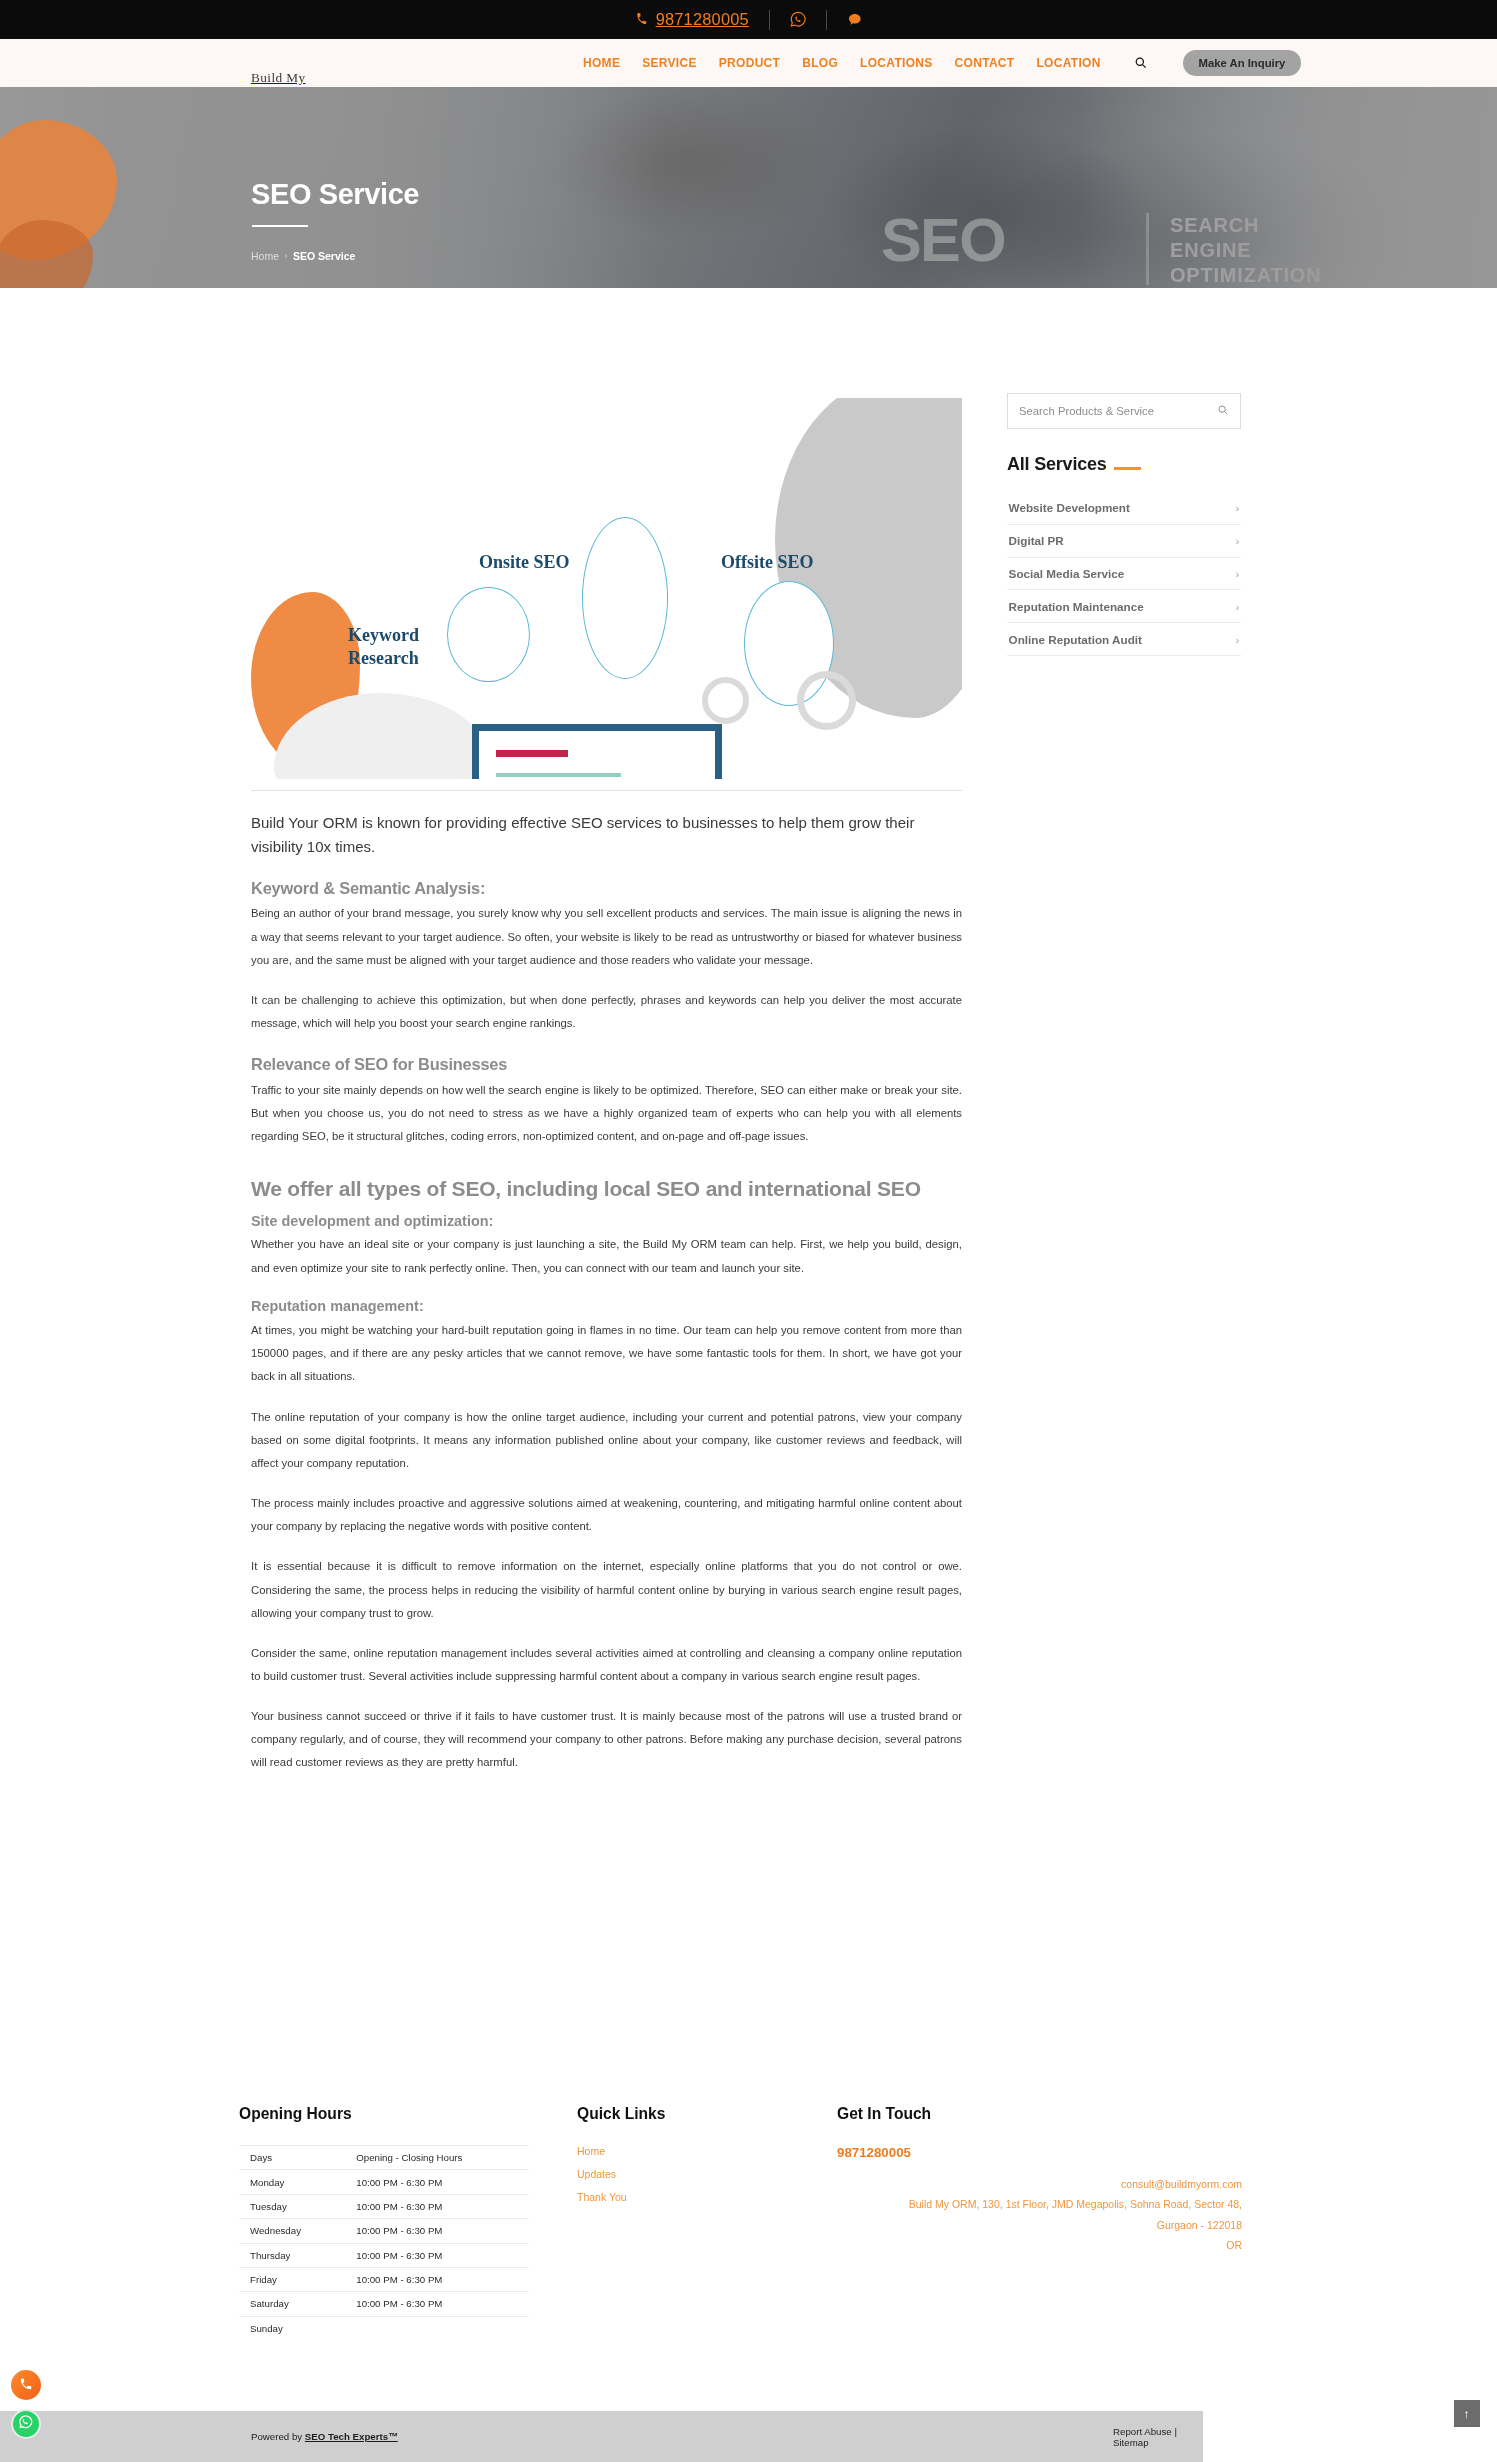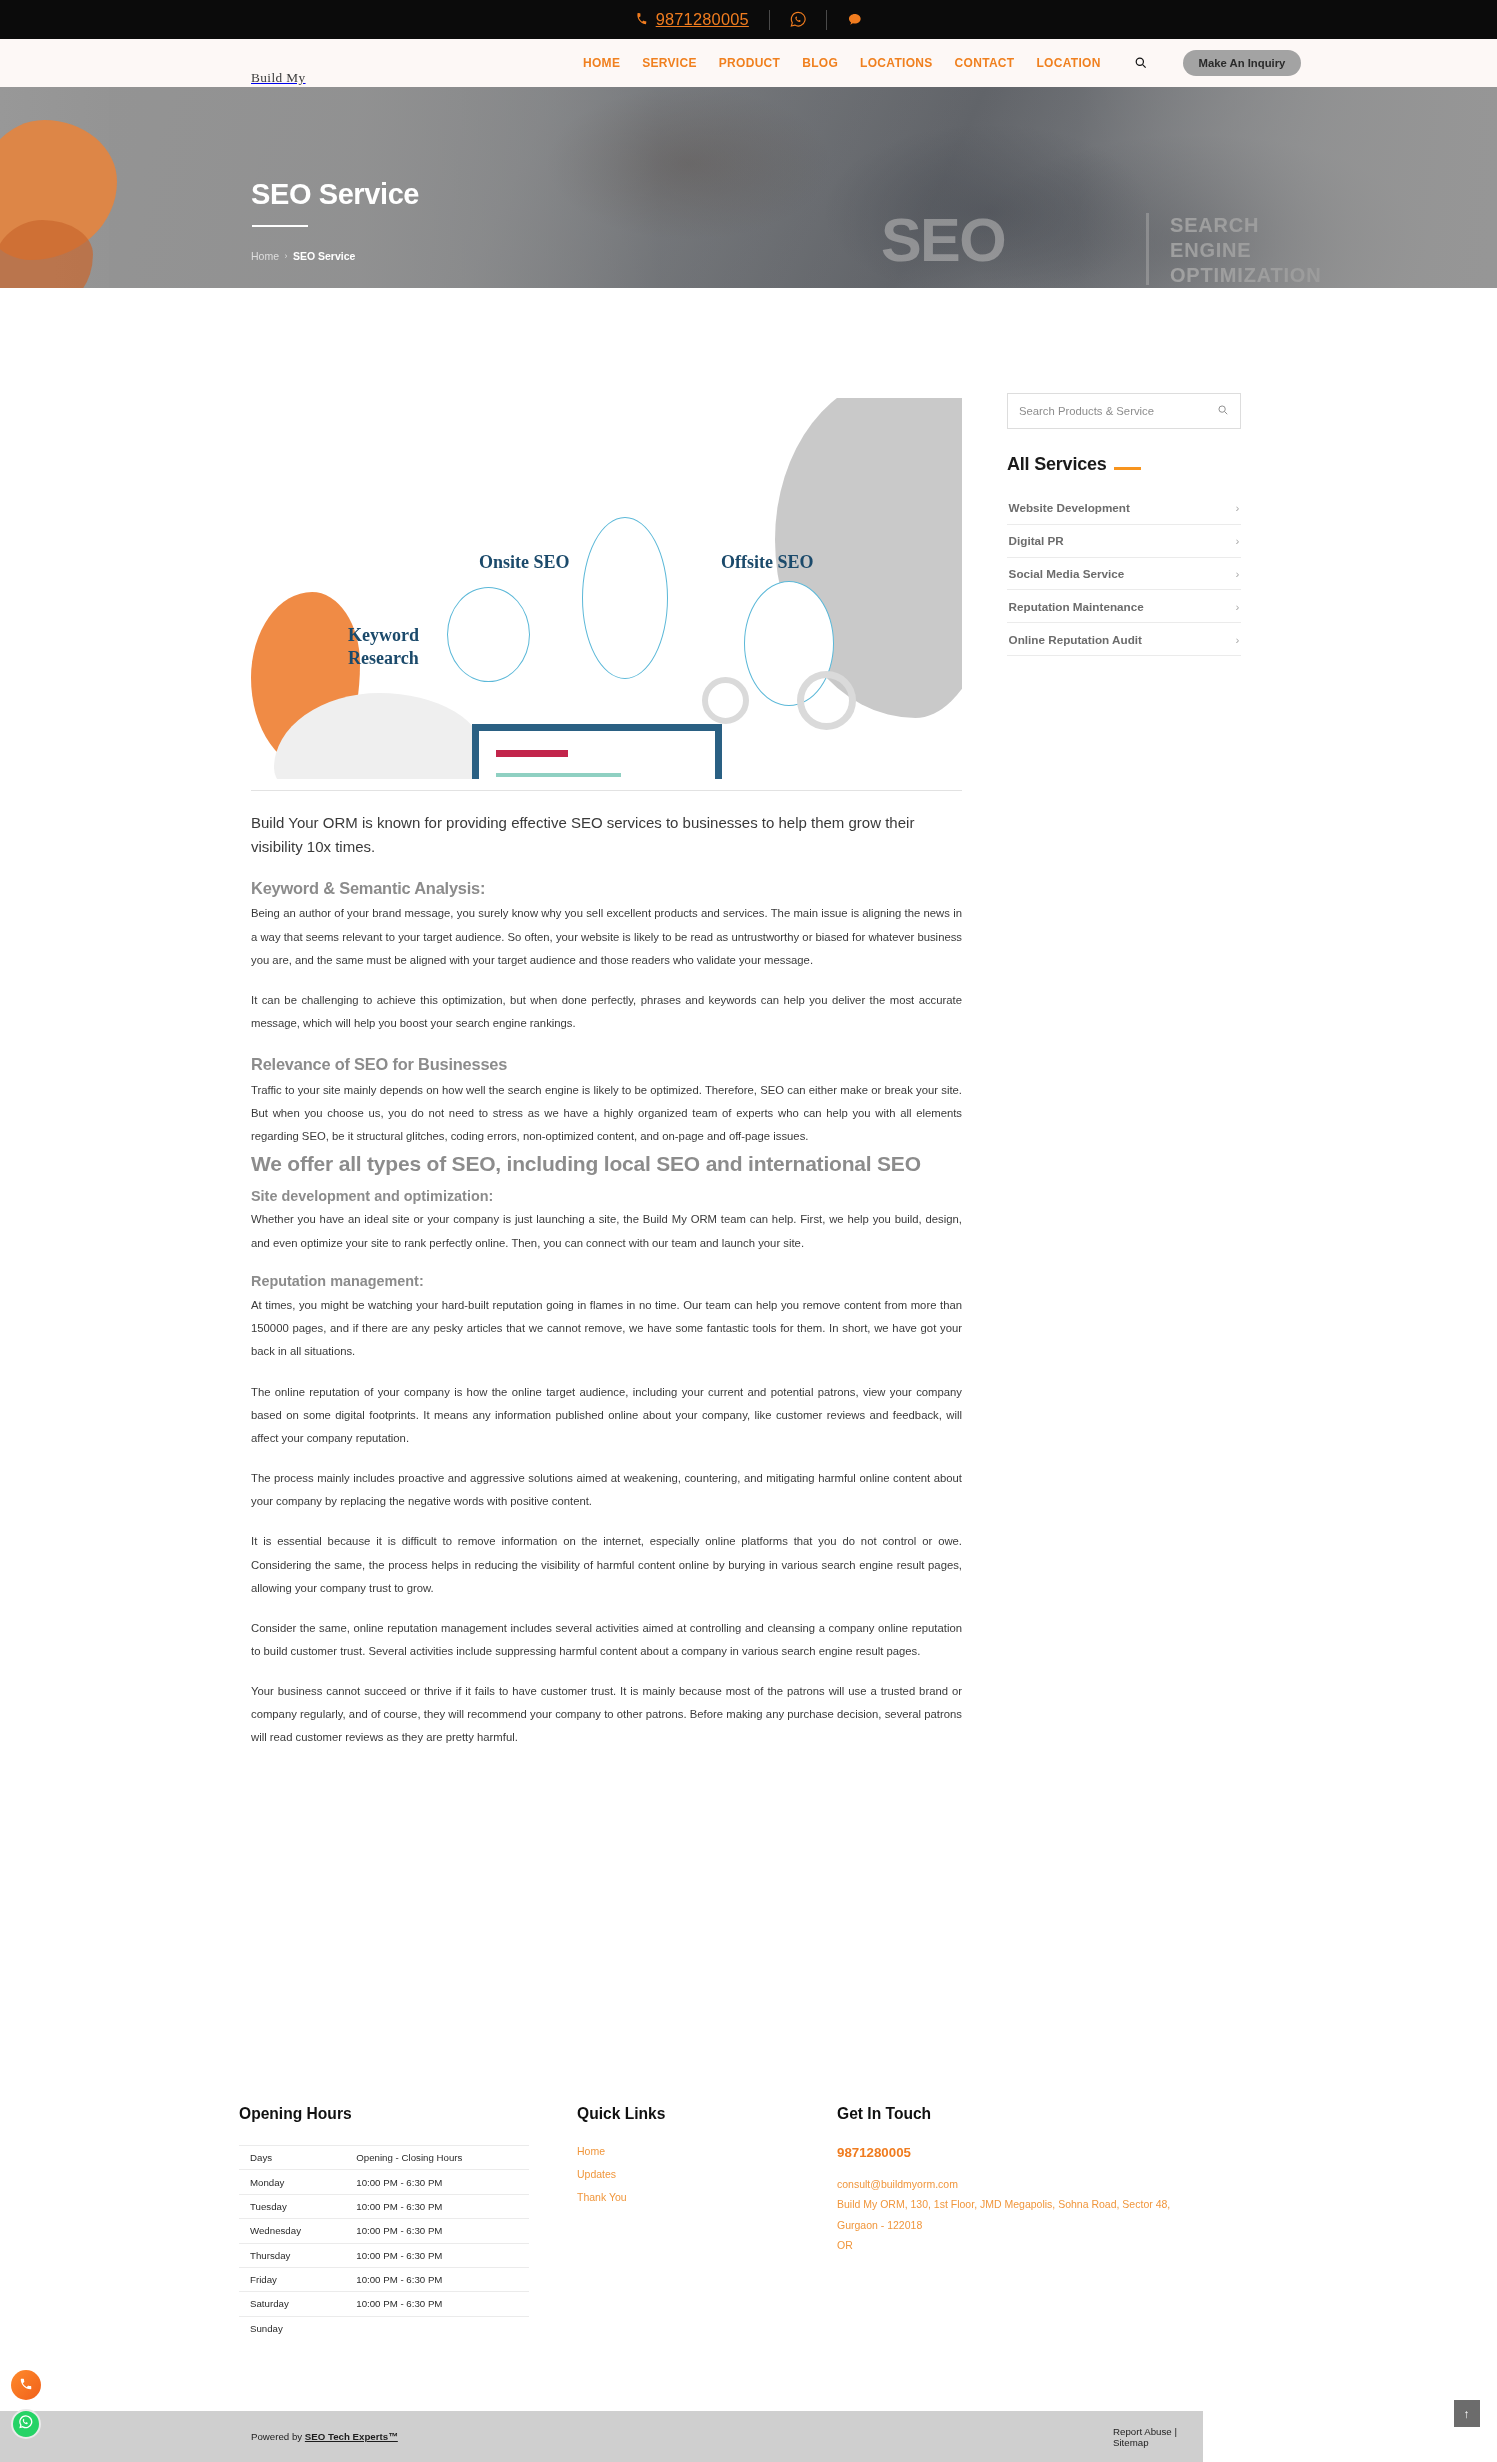--- a/index.html
+++ b/index.html
@@ -115,21 +115,21 @@
   .si-gear3 { position:absolute; left: 451px; top: 279px; width: 47px; height: 47px; border: 6.2px solid #dadada; border-radius:50%; }
 
   .divider { width: 711px; height:0.8px; background:#e2e2e2; margin-top: 11px; }
 
   .lead { font-size: 15px; color:#3a3a3a; margin-top: 20px; line-height: 1.6; }
   h2.sec {
     font-size: 16.4px; font-weight: 700; color:#8c8c8c; margin-top: 20px; margin-bottom: 3.1px;
     letter-spacing:-0.2px;
   }
   h2.big {
-    font-size: 21px; font-weight: 700; color:#8c8c8c; margin-bottom: 6.2px;
+    font-size: 21px; font-weight: 700; color:#8c8c8c; margin-top: 25px; margin-bottom: 6.2px;
     line-height: 1.5; letter-spacing:-0.2px;
   }
   h3.sub { font-size: 14.4px; font-weight: 700; color:#8c8c8c; margin-top: 7.8px; margin-bottom: 3.1px; }
   p.body {
     font-size: 11.3px; color:#3a3a3a; line-height: 2.05; text-align: justify; margin-top: 4.7px;
   }
   p.body.gap { margin-top: 17px; }
 
   
   .sidebar { position:absolute; left: 1007px; top: 393px; width: 234px; }
@@ -160,21 +160,21 @@
   .hours { position:absolute; left: 239px; top: 47px; width: 290px; }
   .hours table { border-collapse: collapse; width: 100%; }
   .hours td { padding: 6.2px 0 6.2px 11px; font-size: 9.7px; color:#2b2b2b; border-bottom: 0.8px solid #ebebeb; }
   .hours tr:first-child td { border-top:0.8px solid #ebebeb; }
   .hours tr:last-child td { border-bottom: none; }
   .hours td.v { padding-left: 23.4px; }
   .ql { position:absolute; left: 577px; top: 47px; }
   .ql a { display:block; color:#f0963c; font-size: 10.5px; margin-bottom: 11px; text-decoration:none; }
   .git { position:absolute; left: 837px; top: 47px; width: 405px; }
   .git .phone { color:#f07c1f; font-size: 13.3px; font-weight: 800; margin-bottom: 14px; display:block; text-decoration:none;}
-  .git a.line, .git div.line { display:block; color:#f0963c; font-size: 10.5px; line-height: 1.95; text-decoration:none; }
+  .git a.line, .git div.line { display:block; color:#f0963c; font-size: 10.5px; line-height: 1.95; text-decoration:none;text-align:right; }
 
   
   .bottombar {
     position:absolute; left:0; top: 2411px; width:1203px; height: 51px; background:#cfcfcf;
     display:flex; align-items:center;
   }
   .bb-left { position:absolute; left: 251px; font-size: 9.7px; color:#1d1d1d; }
   .bb-left a { color:#1d1d1d; text-decoration:underline; font-weight:600; }
   .bb-right { position:absolute; left: 1113px; font-size: 9.7px; color:#1d1d1d; }
   .bb-right a { color:#1d1d1d; text-decoration:none; }

